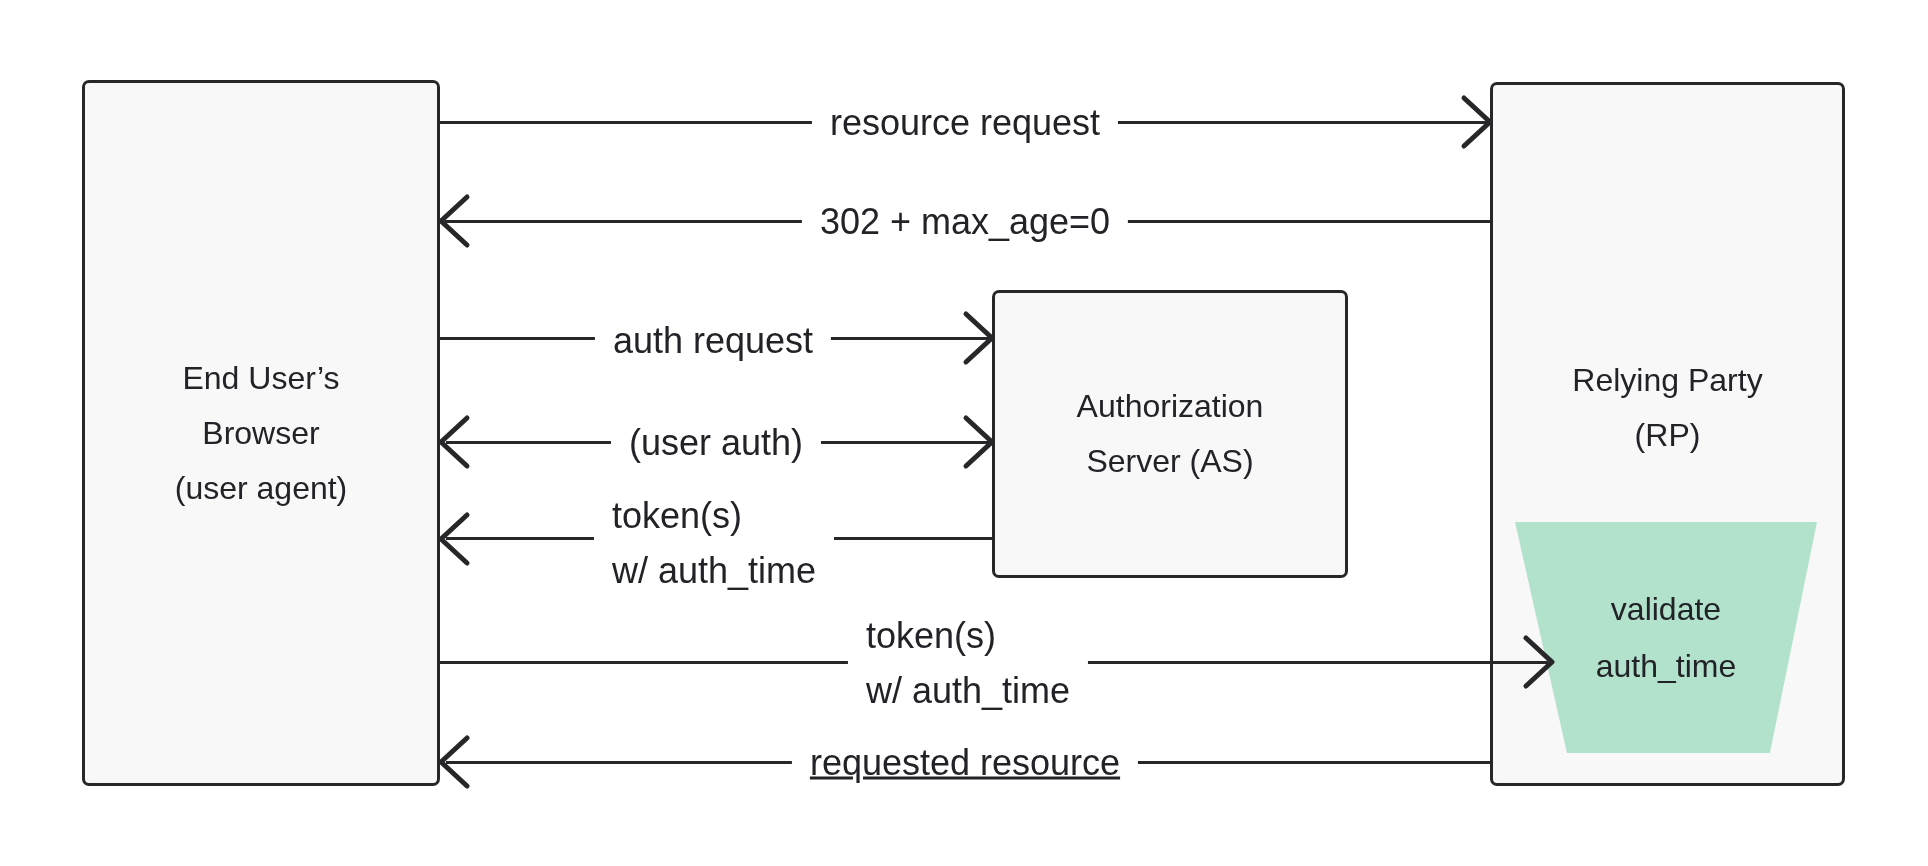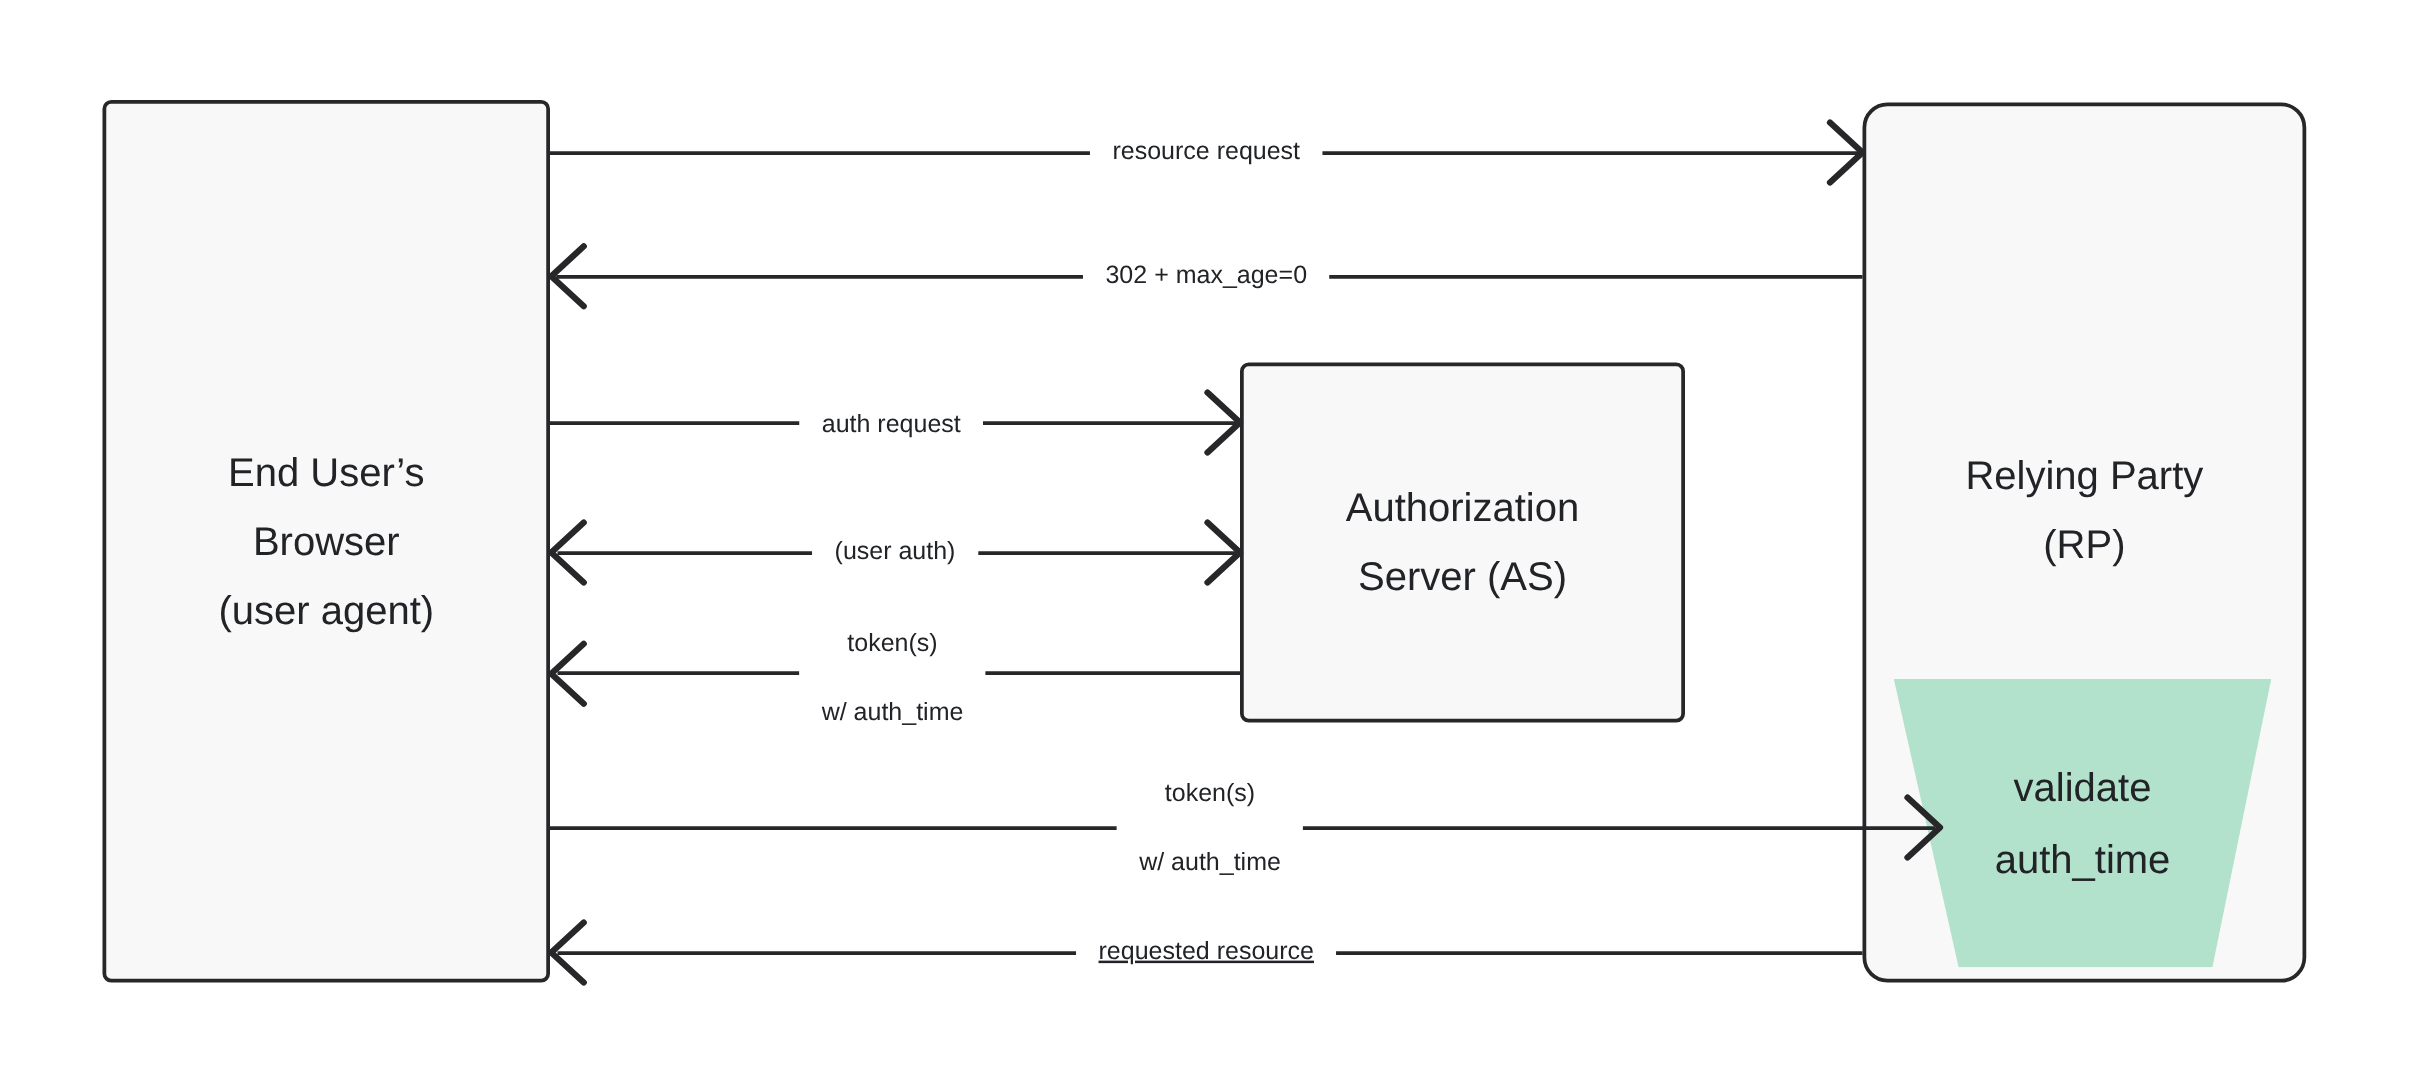--- a/index.html
+++ b/index.html
@@ -18,28 +18,28 @@
   }
   .box-label{display:flex;flex-direction:column;align-items:center;
     font-size:32px;line-height:55px;color:var(--text);text-align:center;white-space:nowrap;}
 
   .h-line{position:absolute;height:3px;background:var(--line);z-index:3;}
   .arrowhead{position:absolute;z-index:3;color:var(--line);}
 
   .arrow-label{
     position:absolute;transform:translate(-50%,-50%);
     background:var(--background);padding:0 18px;
-    display:flex;flex-direction:column;align-items:center;
-    font-size:20px;line-height:55px;color:var(--text);
+    display:flex;flex-direction:column;align-items:flex-start;
+    font-size:36px;line-height:55px;color:var(--text);
     white-space:nowrap;z-index:4;text-align:center;
   }
   .italic{}
 
   .trapezoid{
-    position:absolute;left:1515px;top:543px;width:302px;height:231px;
+    position:absolute;left:1515px;top:522px;width:302px;height:231px;
     background:var(--trapezoid-fill);
     clip-path:polygon(0 0,100% 0,84.4% 100%,17.2% 100%);
     display:flex;flex-direction:column;align-items:center;justify-content:center;
     font-size:32px;line-height:57px;color:var(--text);z-index:2;text-align:center;
   }
 </style>
 </head>
 <body>
 
 <div class="canvas">
@@ -52,21 +52,21 @@
   </div>
 
   <div class="entity-box" style="left:82px;top:80px;width:358px;height:706px;">
     <div class="box-label">
       <span>End User’s</span>
       <span>Browser</span>
       <span>(user agent)</span>
     </div>
   </div>
 
-  <div class="entity-box" style="left:1490px;top:82px;width:355px;height:704px;border-radius:20px;">
+  <div class="entity-box" style="left:1490px;top:82px;width:355px;height:704px;">
     <div class="box-label" style="margin-top:-52px;">
       <span>Relying Party</span>
       <span>(RP)</span>
     </div>
   </div>
 
   <div class="trapezoid">
     <span>validate</span>
     <span>auth_time</span>
   </div>

